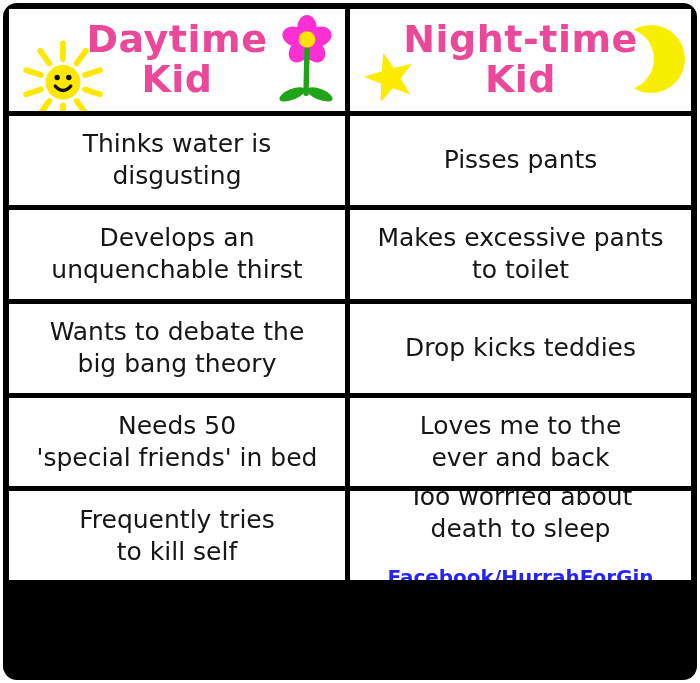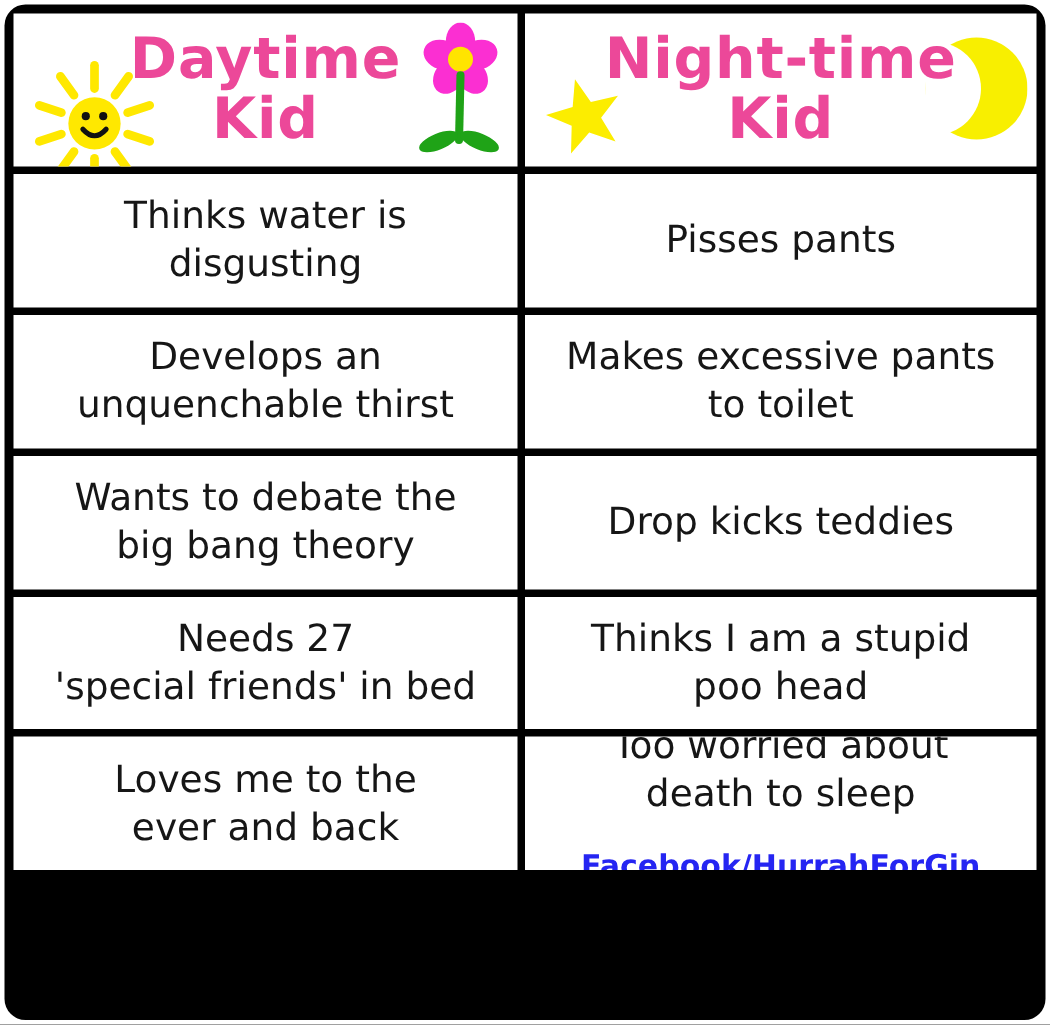--- a/index.html
+++ b/index.html
@@ -141,28 +141,28 @@
 
     <div class="cell body">Develops an
 unquenchable thirst</div>
     <div class="cell body">Makes excessive pants
 to toilet</div>
 
     <div class="cell body">Wants to debate the
 big bang theory</div>
 
     <div class="cell body">Drop kicks teddies</div>
-    <div class="cell body">Needs 27
+    <div class="cell body">Needs 50
 'special friends' in bed</div>
 
-    <div class="cell body">Thinks I am a stupid
-poo head</div>
     <div class="cell body">Loves me to the
 ever and back</div>
 
+    <div class="cell body">Frequently tries
+to kill self</div>
     <div class="cell body lastcell">
       <span>Too worried about
 death to sleep</span>
       <span class="watermark">Facebook/HurrahForGin</span>
     </div>
 
   </div>
 </div>
 
 </body></html>

